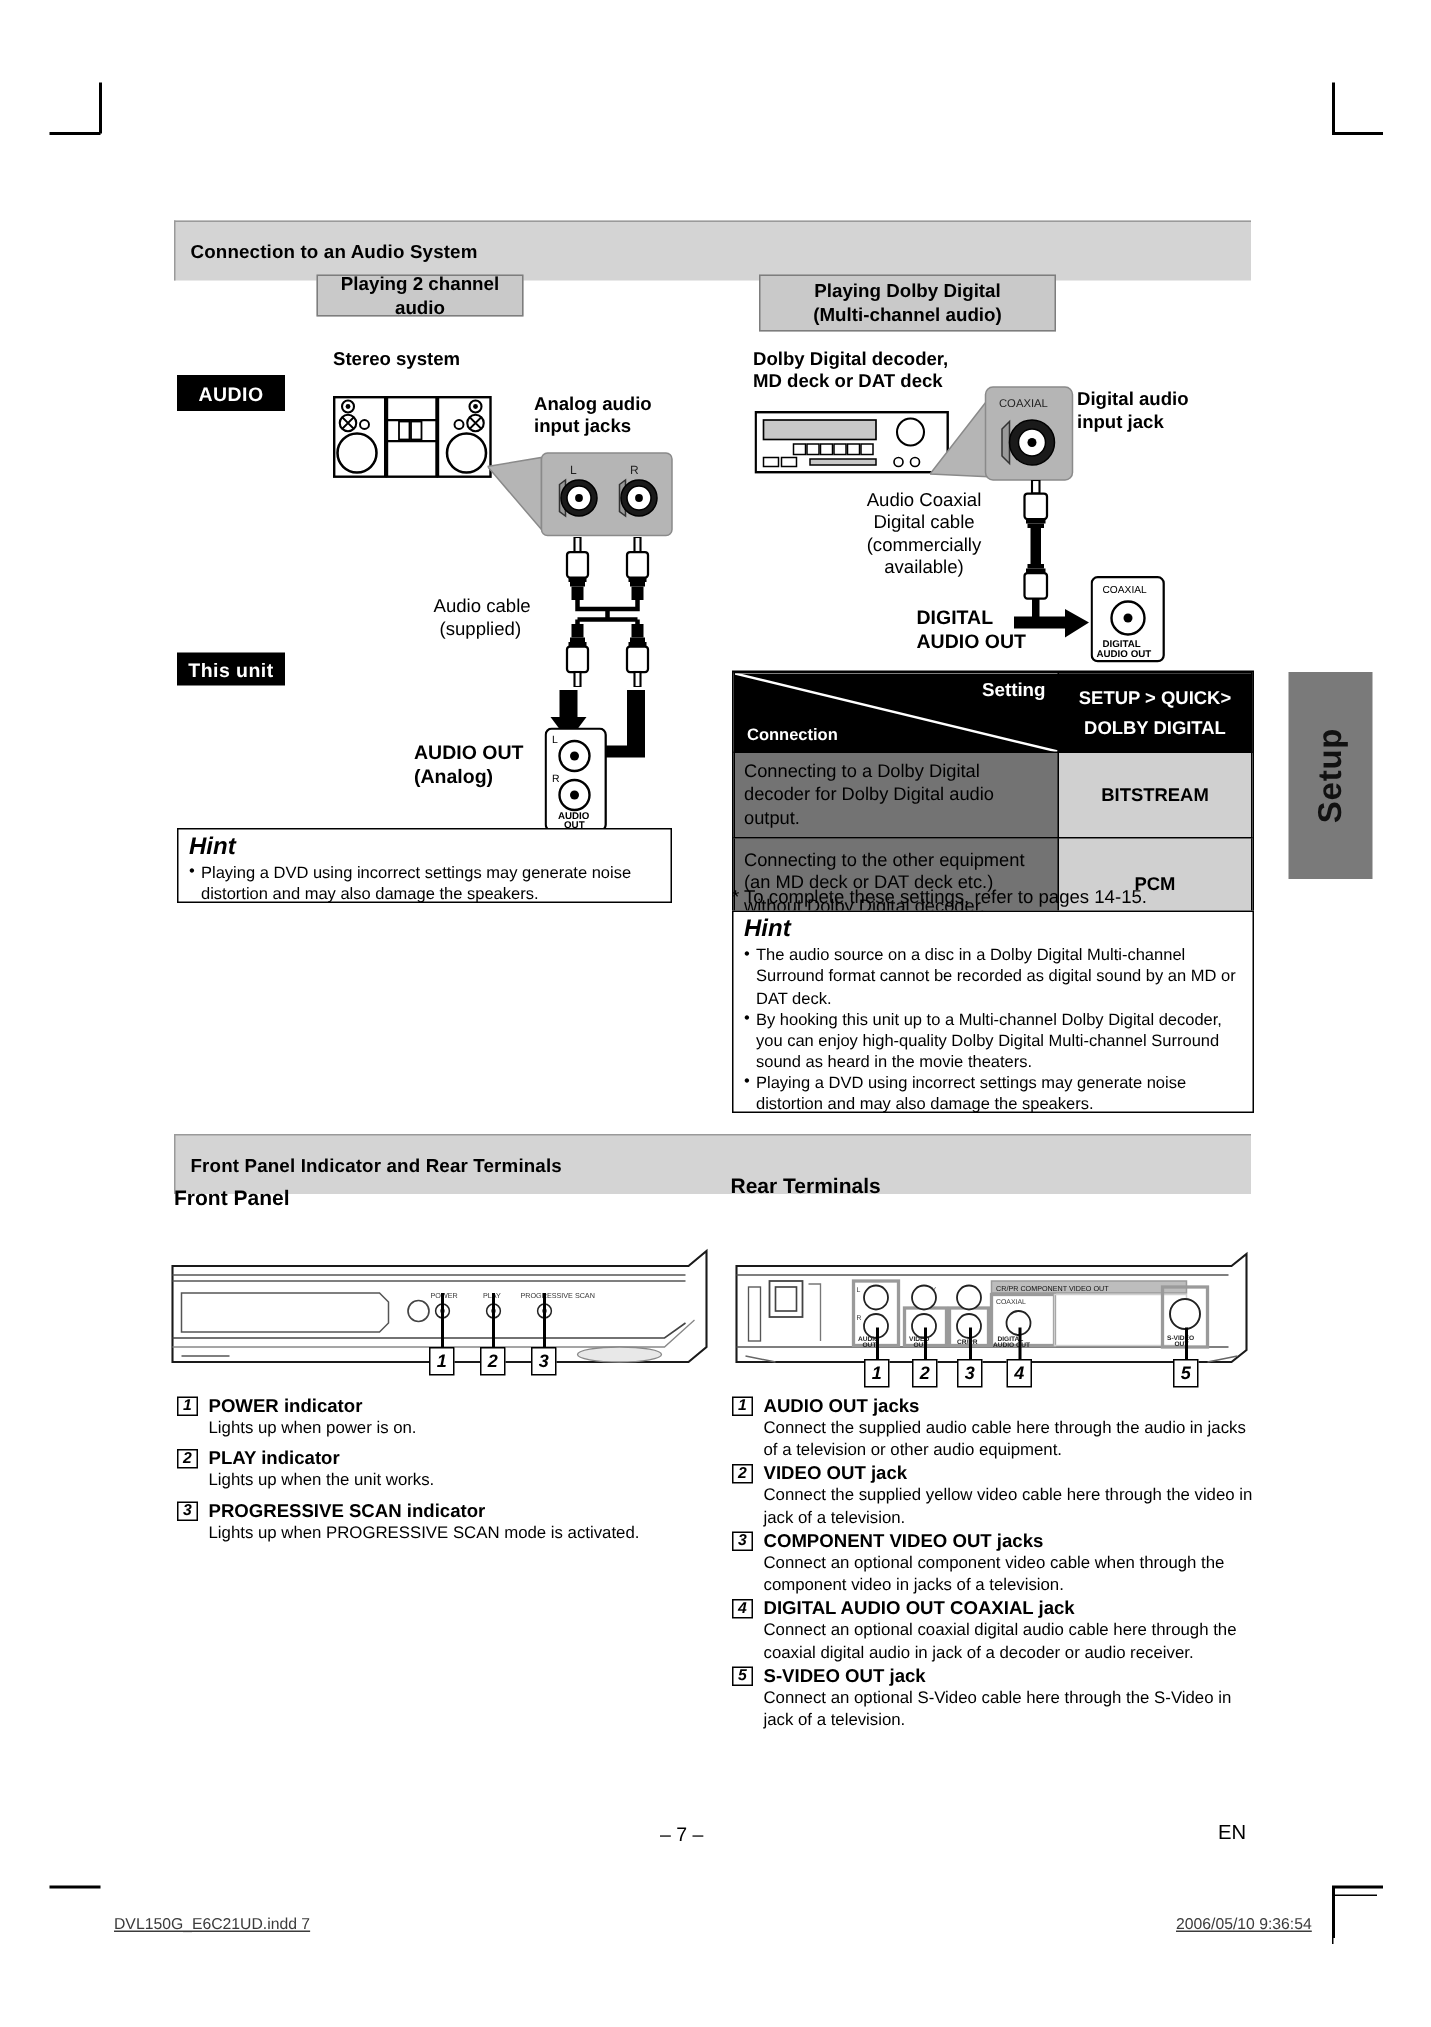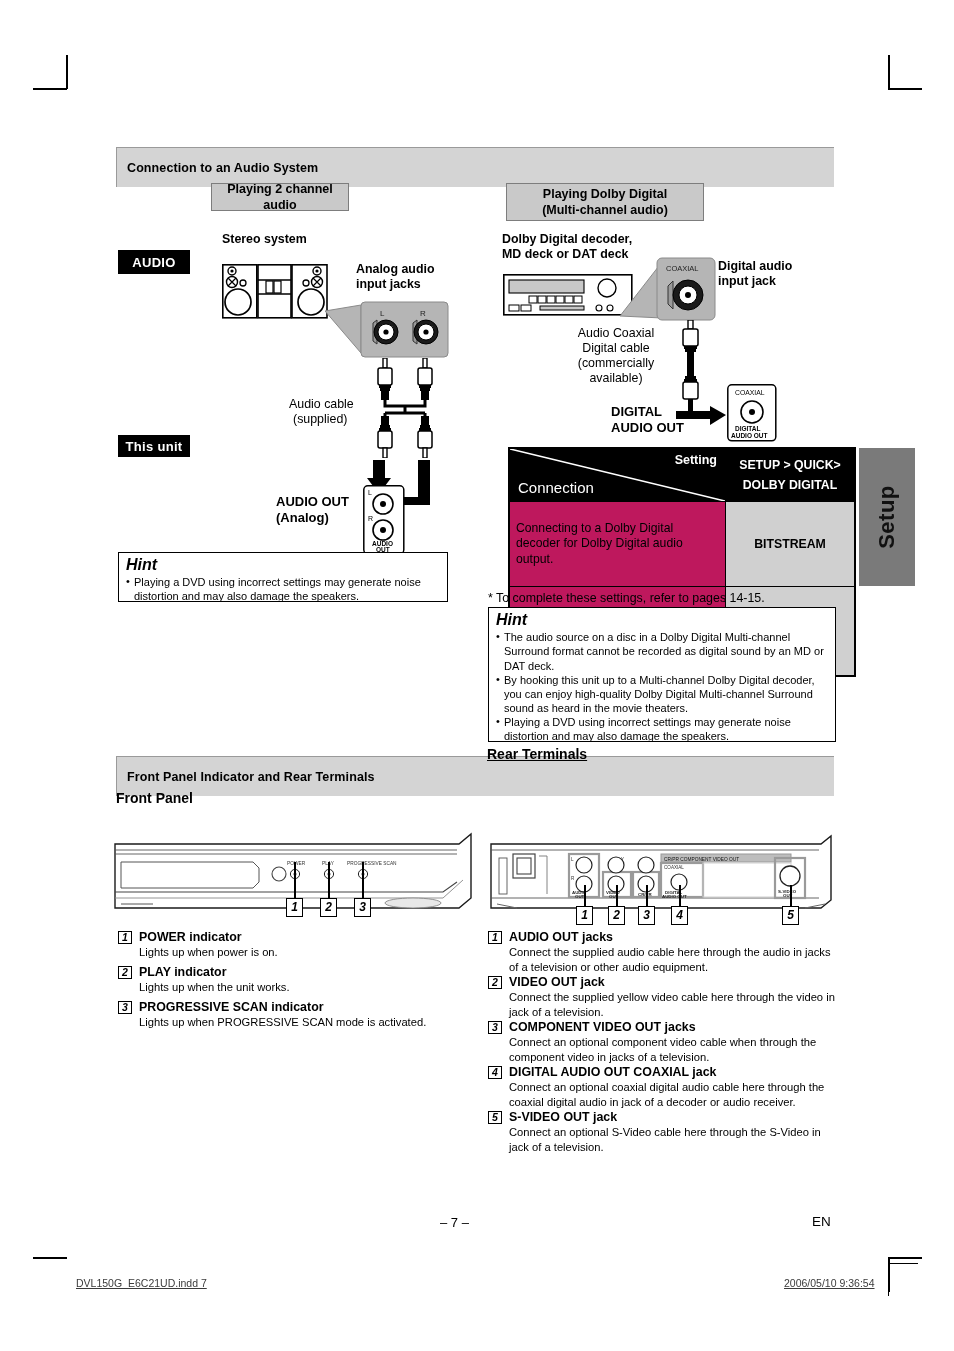--- a/index.html
+++ b/index.html
@@ -134,37 +134,37 @@
   }
   .hdr-setting {
     position: absolute;
     right: 8px; top: 4px;
     font-size: 12.5px;
     font-weight: bold;
   }
   .hdr-connection {
     position: absolute;
     left: 8px; bottom: 5px;
-    font-size: 15px;
-    font-weight: normal;
+    font-size: 11px;
+    font-weight: bold;
   }
   .hdr-right {
     background: #000;
     color: #fff;
     text-align: center;
     font-size: 12.3px;
     font-weight: bold;
     line-height: 1.65;
     padding: 4px 2px;
   }
   .conn-cell {
-    background: #be185d;
+    background: #737373;
     font-size: 12.2px;
     line-height: 1.26;
-    padding: 19px 6px;
+    padding: 5px 6px;
   }
   .val-cell {
     background: #d0d0d0;
     text-align: center;
     font-size: 12.3px;
     font-weight: bold;
   }
 
   
   .numitem { position: absolute; }
@@ -458,21 +458,21 @@
     <svg width="50" height="58" viewBox="0 0 50 58">
       <rect x="0.8" y="0.8" width="48" height="56" rx="4" fill="#fff" stroke="#000" stroke-width="1.5"></rect>
       <text x="8" y="11" font-family="Liberation Sans, sans-serif" font-size="6.8" fill="#000">COAXIAL</text>
       <circle cx="25" cy="28" r="11" fill="#fff" stroke="#000" stroke-width="1.6"></circle>
       <circle cx="25" cy="28" r="3" fill="#000"></circle>
       <text x="8" y="47" font-family="Liberation Sans, sans-serif" font-size="6.5" font-weight="bold" fill="#000">DIGITAL</text>
       <text x="4" y="54" font-family="Liberation Sans, sans-serif" font-size="6.5" font-weight="bold" fill="#000">AUDIO OUT</text>
     </svg>
   </div>
 
-  <div class="tbl" style="left:488px;top:447px;width:348px;margin-left:20px;">
+  <div class="tbl" style="left:488px;top:447px;width:348px;">
     <table>
       <tbody>
           <tr>
         <td class="hdr-cell" style="width:215px;">
           <svg class="hdr-diag" viewBox="0 0 215 52" preserveAspectRatio="none">
             <line x1="0" y1="0" x2="215" y2="52" stroke="#fff" stroke-width="1.6"></line>
           </svg>
           <span class="hdr-setting">Setting</span>
           <span class="hdr-connection">Connection</span>
         </td>
@@ -552,21 +552,21 @@
     <div class="num">2</div>
     <div class="ttl">PLAY indicator</div>
     <div class="desc">Lights up when the unit works.</div>
   </div>
   <div class="numitem" style="left:118px;top:1000px;width:350px;">
     <div class="num">3</div>
     <div class="ttl">PROGRESSIVE SCAN indicator</div>
     <div class="desc">Lights up when PROGRESSIVE SCAN mode is activated.</div>
   </div>
 
-  <div class="lbl b" style="left:487px;top:745px;font-size:14px;text-decoration:underline;">Rear Terminals</div>
+  <div class="lbl b" style="left:487px;top:781px;font-size:14px;">Rear Terminals</div>
 
   <div class="ill" style="left:487px;top:820px;width:348px;height:85px;">
     <svg width="348" height="85" viewBox="0 0 348 85">
       <path d="M4 12 L334 12 L344 4 L344 68 L334 76 L4 76 Z" fill="#fff" stroke="#1a1a1a" stroke-width="1.4"></path>
       <path d="M4 18 L332 18" stroke="#555" stroke-width="0.9"></path>
       <path d="M4 66 L332 66" stroke="#555" stroke-width="0.9"></path>
       <rect x="12" y="26" width="8" height="36" fill="#fff" stroke="#555" stroke-width="0.9"></rect>
       <rect x="26" y="22" width="22" height="24" fill="#fff" stroke="#444" stroke-width="1.2"></rect>
       <rect x="30" y="26" width="14" height="16" fill="#fff" stroke="#444" stroke-width="1.1"></rect>
       <path d="M52 24 L60 24 L60 62" stroke="#777" stroke-width="0.9" fill="none"></path>

